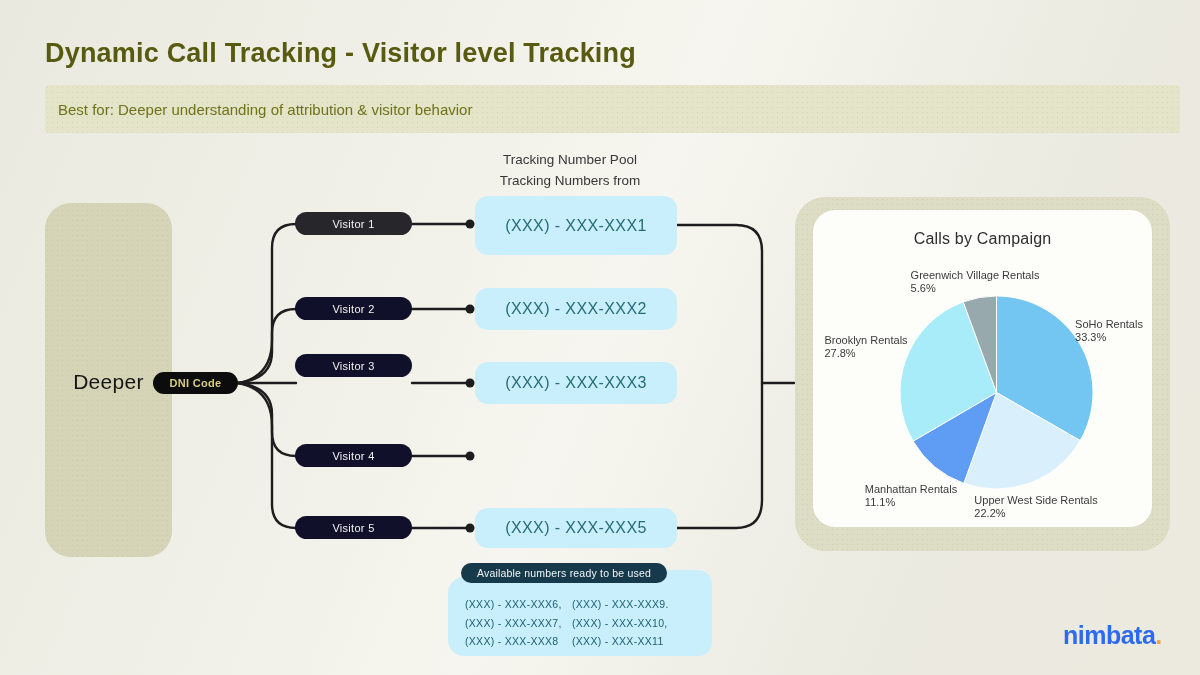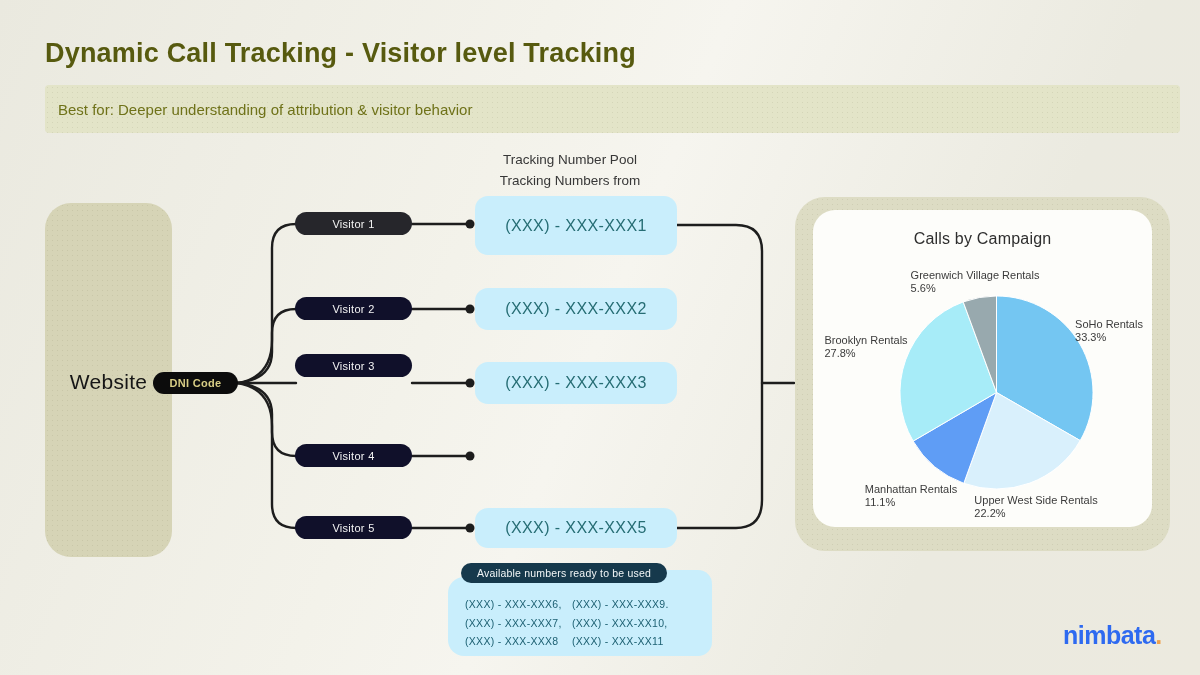--- a/index.html
+++ b/index.html
@@ -166,21 +166,21 @@
       <circle cx="470" cy="528" r="4.5"></circle>
     </g>
   </svg>
 
   <div class="page-title">Dynamic Call Tracking - Visitor level Tracking</div>
   <div class="subtitle-bar dotted">
     <span>Best for: Deeper understanding of attribution &amp; visitor behavior</span>
   </div>
 
   <div class="website-box dotted"></div>
-  <div class="website-label">Website</div>
+  <div class="website-label">Deeper</div>
   <div class="dni-pill">
     <span>DNI Code</span>
   </div>
 
   <div class="visitor-pill vp-1">
       <span>Visitor 1</span>
     </div>
   <div class="visitor-pill vp-2">
       <span>Visitor 2</span>
     </div>

